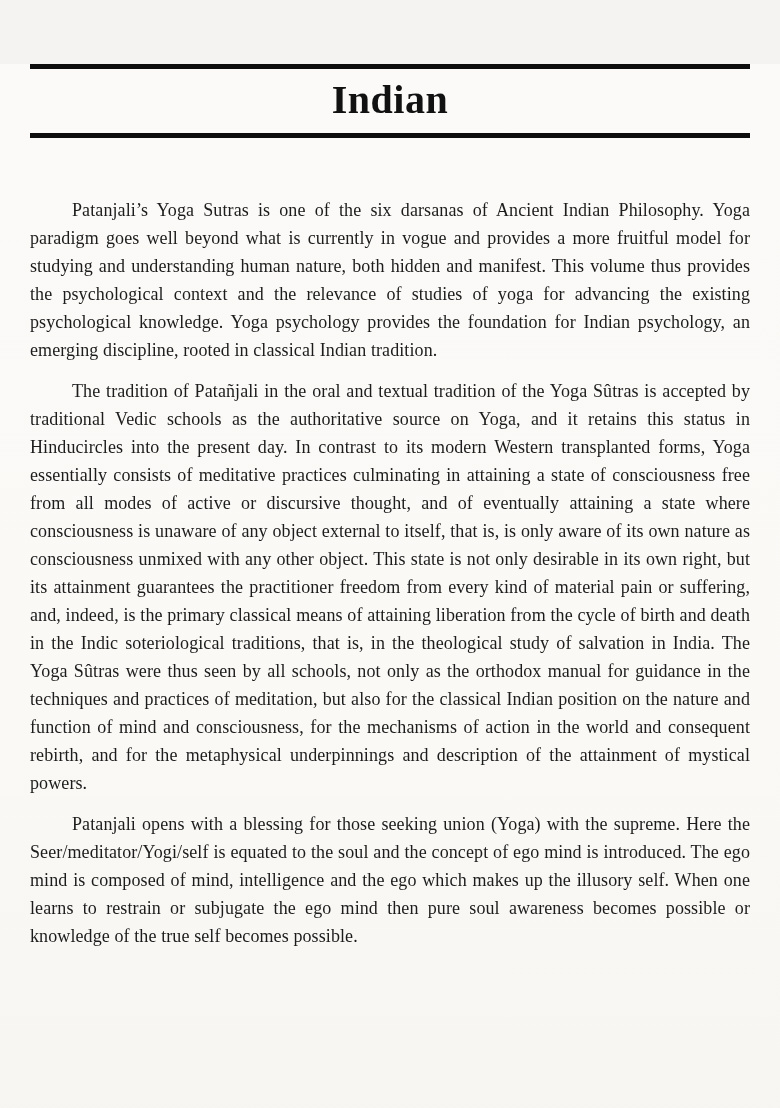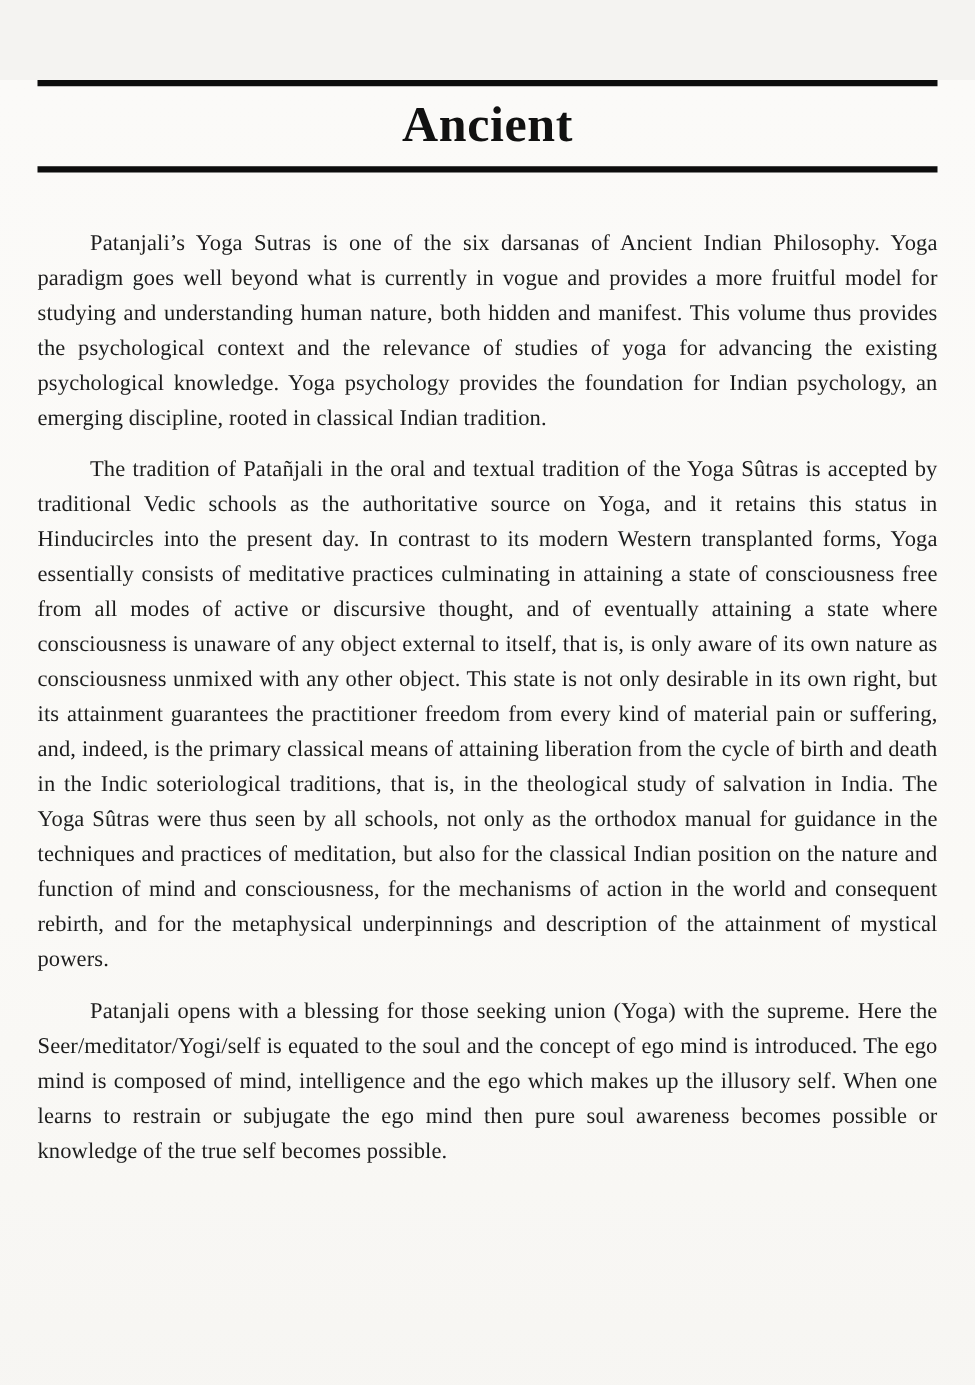--- a/index.html
+++ b/index.html
@@ -33,39 +33,39 @@
     text-align: center;
     font-size: 40px;
     font-weight: bold;
     letter-spacing: 0.5px;
     margin: 8px 0 10px 0;
     line-height: 46px;
     color: #111;
   }
   .content {
     margin: 0 30px;
-    padding-top: 42px;
+    padding-top: 58px;
     font-size: 18px;
     line-height: 28px;
     text-align: justify;
     letter-spacing: 0.1px;
   }
   .content p {
     margin: 0 0 13px 0;
     text-indent: 42px;
   }
 </style>
 </head>
 <body>
 
 <div class="page">
 
   <div class="title-rule top"></div>
 
-  <h1 class="page-title">Ancient</h1>
+  <h1 class="page-title">Indian</h1>
 
   <div class="title-rule"></div>
 
   <div class="content">
     <p>Patanjali’s Yoga Sutras is one of the six darsanas of Ancient Indian Philosophy. Yoga paradigm goes well beyond what is currently in vogue and provides a more fruitful model for studying and understanding human nature, both hidden and manifest. This volume thus provides the psychological context and the relevance of studies of yoga for advancing the existing psychological knowledge. Yoga psychology provides the foundation for Indian psychology, an emerging discipline, rooted in classical Indian tradition.</p>
     <p>The tradition of Patañjali in the oral and textual tradition of the Yoga Sûtras is accepted by traditional Vedic schools as the authoritative source on Yoga, and it retains this status in Hinducircles into the present day. In contrast to its modern Western transplanted forms, Yoga essentially consists of meditative practices culminating in attaining a state of consciousness free from all modes of active or discursive thought, and of eventually attaining a state where consciousness is unaware of any object external to itself, that is, is only aware of its own nature as consciousness unmixed with any other object. This state is not only desirable in its own right, but its attainment guarantees the practitioner freedom from every kind of material pain or suffering, and, indeed, is the primary classical means of attaining liberation from the cycle of birth and death in the Indic soteriological traditions, that is, in the theological study of salvation in India. The Yoga Sûtras were thus seen by all schools, not only as the orthodox manual for guidance in the techniques and practices of meditation, but also for the classical Indian position on the nature and function of mind and consciousness, for the mechanisms of action in the world and consequent rebirth, and for the metaphysical underpinnings and description of the attainment of mystical powers.</p>
     <p>Patanjali opens with a blessing for those seeking union (Yoga) with the supreme. Here the Seer/meditator/Yogi/self is equated to the soul and the concept of ego mind is introduced. The ego mind is composed of mind, intelligence and the ego which makes up the illusory self. When one learns to restrain or subjugate the ego mind then pure soul awareness becomes possible or knowledge of the true self becomes possible.</p>
   </div>
 
 </div>

